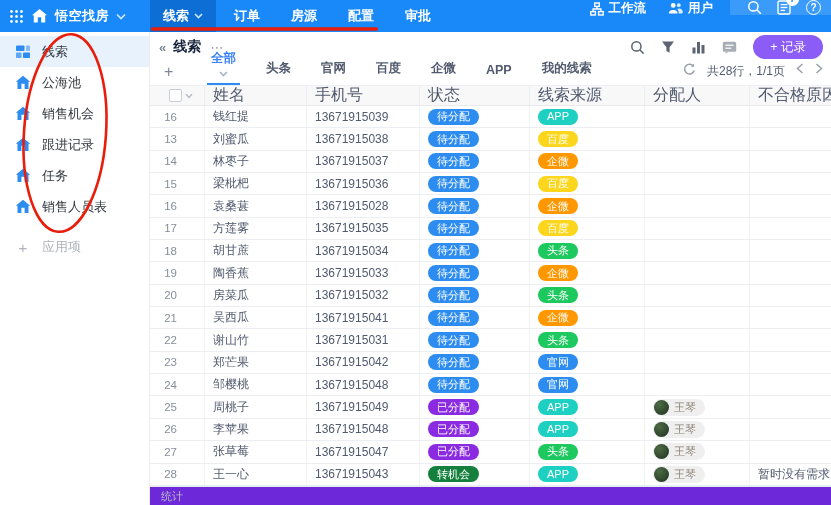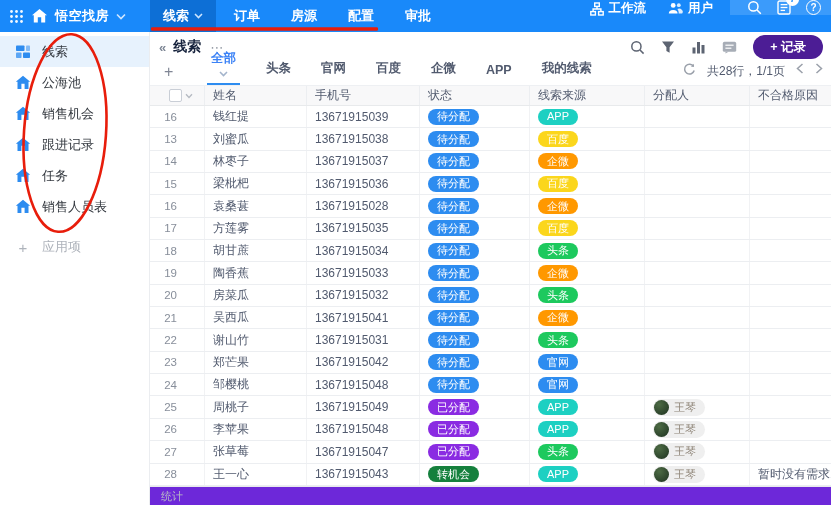--- a/index.html
+++ b/index.html
@@ -31,34 +31,34 @@
 
   .main { flex:1; min-width:0; display:flex; flex-direction:column; }
 
   
   .toolbar { height:28px; flex:none; display:flex; align-items:center; padding:2px 8px 0 9px; }
   .collapse { color:#7d8695; font-size:13px; font-weight:bold; letter-spacing:-1px; cursor:pointer; }
   .m-title { font-size:14px; font-weight:bold; color:#17233d; margin:0 9px 0 8px; }
   .more { color:#9aa0aa; font-size:13px; letter-spacing:1px; cursor:pointer; }
   .toolbar-right { margin-left:auto; display:flex; align-items:center; gap:16px; color:#5d6472; }
   .tool-ic { display:flex; cursor:pointer; }
-  .record-btn { background:#4c1d95; color:#fff; border:none; border-radius:13px; height:24px; padding:12px 17px; font-size:12.5px; font-weight:bold; display:flex; align-items:center; cursor:pointer; font-family:inherit; }
+  .record-btn { background:#8b5cf6; color:#fff; border:none; border-radius:13px; height:24px; padding:12px 17px; font-size:12.5px; font-weight:normal; display:flex; align-items:center; cursor:pointer; font-family:inherit; }
 
   
   .tabsrow { height:26px; flex:none; display:flex; align-items:flex-end; border-bottom:1px solid #eef0f3; padding-right:8px; }
   .plus-tab { color:#808695; font-size:16px; padding:0 0 4px 14px; width:46px; cursor:pointer; }
   .ftab { display:flex; align-items:center; gap:4px; padding:0 4px 6px; margin:0 11px; font-size:12.5px; font-weight:bold; color:#515a6e; cursor:pointer; border-bottom:2px solid transparent; white-space:nowrap; }
   .ftab.active { color:#3b82f6; border-bottom-color:#2d8cf0;flex-direction:column; }
   .tabs-right { margin-left:auto; display:flex; align-items:flex-start; gap:11px; color:#515a6e; font-size:12px; padding-bottom:5px; }
   .pg-ic { color:#9aa0aa; display:flex; cursor:pointer; }
 
   
   .thead, .trow { display:grid; grid-template-columns:55px 102px 113px 110px 115px 105px 1fr; }
   .thead { background:#f8f8f9; height:20px; flex:none; border-bottom:1px solid #e8eaec; }
-  .th { font-size:12px; color:#515a6e; display:flex; align-items:center; padding-left:8px; border-right:1px solid #eceef1; overflow:hidden; white-space:nowrap;font-family:Liberation Mono, monospace; }
+  .th { font-size:16px; color:#515a6e; display:flex; align-items:center; padding-left:8px; border-right:1px solid #eceef1; overflow:hidden; white-space:nowrap;font-family:Liberation Mono, monospace; }
   .th:last-child { border-right:none; }
   .th-check { justify-content:flex-end; padding-right:11px; gap:3px; }
   .cbx { width:13px; height:13px; background:#fff; border:1px solid #c9ced6; border-radius:2px; cursor:pointer; }
   .tbody { flex:1; overflow:hidden; }
   .trow { height:22.35px; border-bottom:1px solid #eceef1; cursor:pointer; }
   .td { font-size:12px; color:#515a6e; display:flex; align-items:center; padding-left:8px; border-right:1px solid #f1f2f4; overflow:hidden; white-space:nowrap; }
   .td:last-child { border-right:none; }
   .c-num { justify-content:flex-end; padding-right:27px; padding-left:0; color:#878e9a; font-size:11.5px; }
   .pill { height:16px; border-radius:8px; color:#fff; font-size:11px; display:inline-flex; align-items:center; padding:0 9px; line-height:1; }
   .atag { background:#efefef; border-radius:9px; height:17px; display:inline-flex; align-items:center; padding:0 9px 0 1px; gap:5px; font-size:11px; color:#8f8578; cursor:pointer; }

